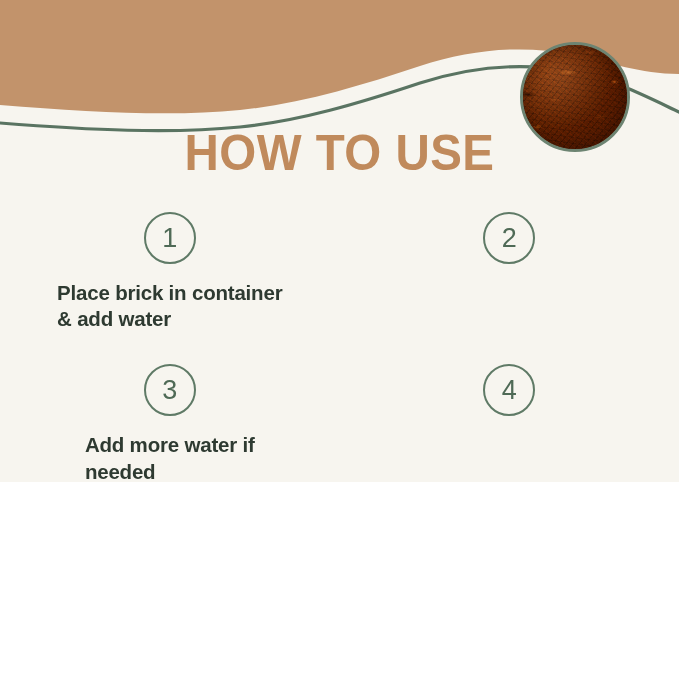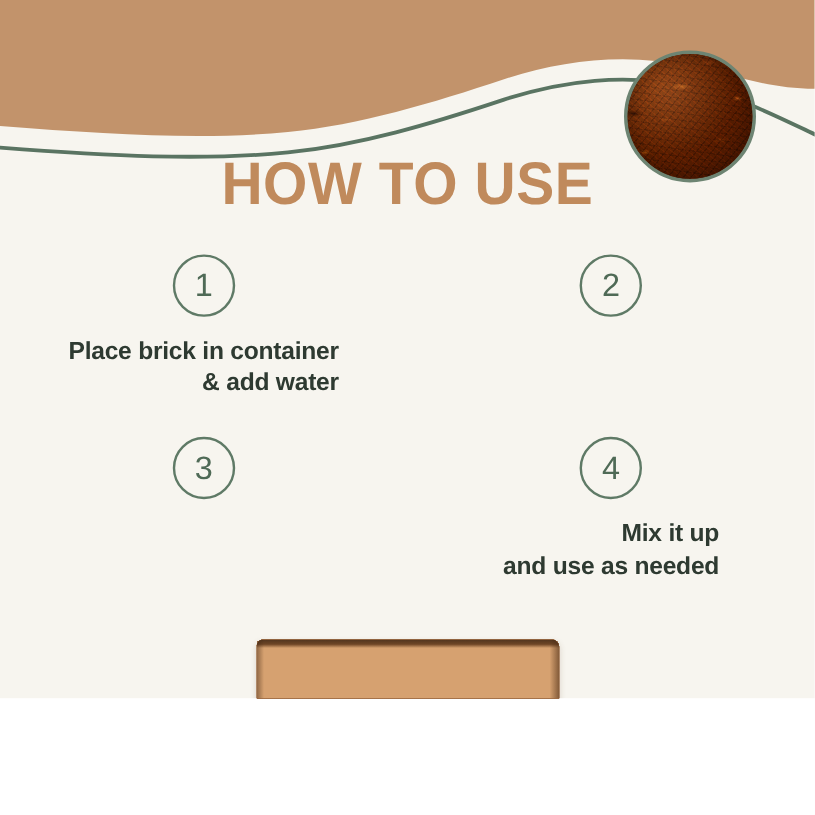--- a/index.html
+++ b/index.html
@@ -3,21 +3,21 @@
 <meta charset="utf-8">
 <style>
   html, body {
     margin: 0;
     padding: 0;
     background: #ffffff;
   }
   #page {
     position: relative;
     width: 679px;
-    height: 582px;
+    height: 482px;
     overflow: hidden;
     background: #f7f5ef;
     font-family: "Liberation Sans", sans-serif;
   }
 
   
   #header-band {
     position: absolute;
     left: 0;
     top: 0;
@@ -126,21 +126,21 @@
   }
   .step-number {
     font-size: 27px;
     line-height: 1;
     font-weight: 400;
     color: #4f6a56;
     font-family: "Liberation Sans", sans-serif;
   }
   .step-text {
     margin-top: 16px;
-    text-align: right;
+    text-align: left;
     font-size: 20.5px;
     line-height: 1.28;
     font-weight: 700;
     color: #2e3a31;
     letter-spacing: -0.2px;
     white-space: pre-line;
   }
 
   
   #brick {
@@ -256,28 +256,28 @@
     <div class="step">
       <div class="step-badge">
         <span class="step-number">2</span>
       </div>
     </div>
 
     <div class="step">
       <div class="step-badge">
         <span class="step-number">3</span>
       </div>
+      <div class="step-text">Add more water if
+needed</div>
     </div>
 
     <div class="step">
       <div class="step-badge">
         <span class="step-number">4</span>
       </div>
-      <div class="step-text">Mix it up
-and use as needed</div>
     </div>
 
   </div>
 
   <div id="brick">
     <div class="brick-tex"></div>
     <div class="brick-top-edge"></div>
     <div class="brick-left-edge"></div>
     <div class="brick-right-edge"></div>
     <div class="brick-bottom-edge"></div>

